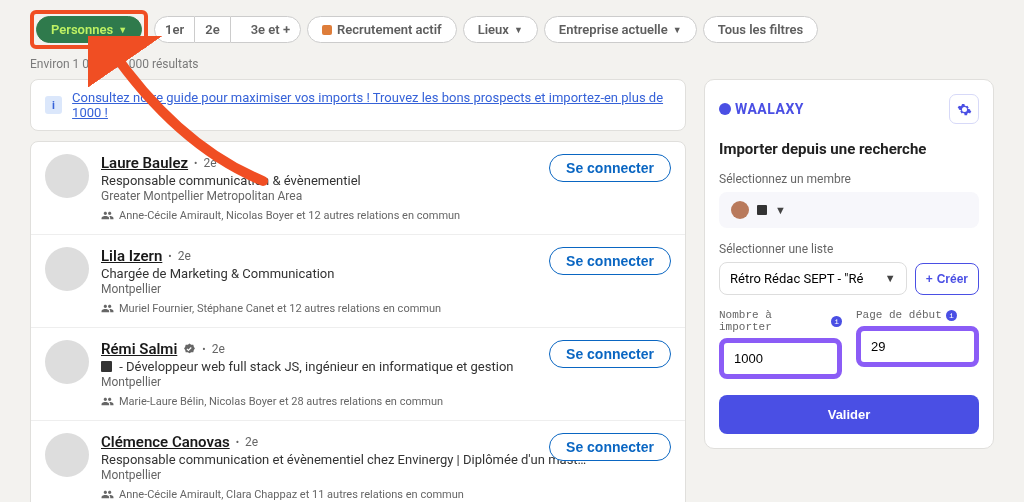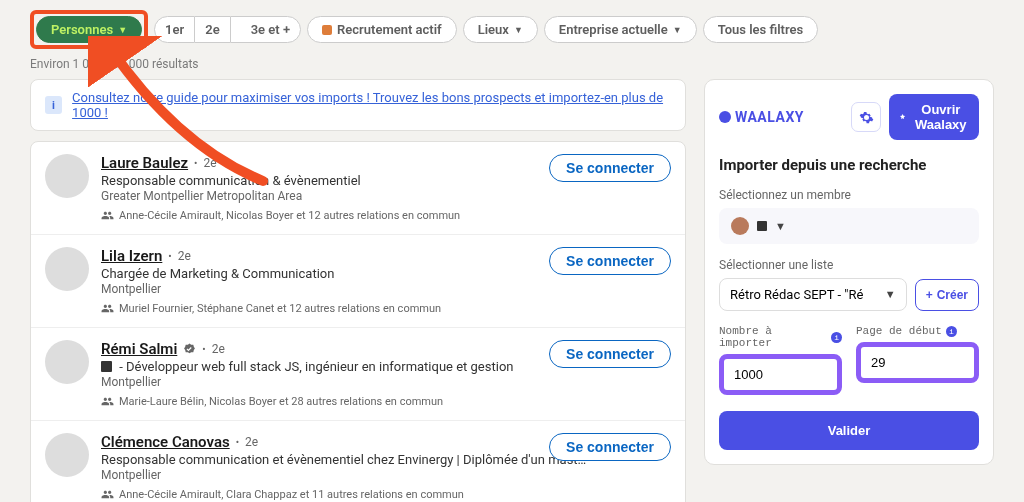--- a/index.html
+++ b/index.html
@@ -190,26 +190,20 @@
         <span class="brand">
           <span class="brand-dot"></span>
           <span>WAALAXY</span>
         </span>
         <span style="flex:1"></span>
         <span class="gear-btn">
           <svg width="15" height="15" viewBox="0 0 24 24">
               <path fill="#4a4fe4" d="M12 8a4 4 0 100 8 4 4 0 000-8zm9 4a7 7 0 01-.1 1.2l2 1.6-2 3.4-2.4-1a7 7 0 01-2 1.2l-.4 2.6h-4l-.4-2.6a7 7 0 01-2-1.2l-2.4 1-2-3.4 2-1.6A7 7 0 013 12a7 7 0 01.1-1.2l-2-1.6 2-3.4 2.4 1a7 7 0 012-1.2L7.9 3h4l.4 2.6a7 7 0 012 1.2l2.4-1 2 3.4-2 1.6A7 7 0 0121 12z"></path>
             </svg>
         </span>
-        <button class="open-btn">
-          <svg width="12" height="12" viewBox="0 0 24 24">
-              <path fill="#fff" d="M12 2l3 6 6 1-5 4 1 6-5-3-5 3 1-6-5-4 6-1z"></path>
-            </svg>
-          <span>Ouvrir Waalaxy</span>
-        </button>
       </div>
 
       <div class="side-h">Importer depuis une recherche</div>
 
       <div class="side-label">Sélectionnez un membre</div>
       <div class="select-box">
         <span class="member-av"></span>
         <span style="width:10px;height:10px;background:#333;border-radius:1px;"></span>
         <span class="chev">▼</span>
       </div>

